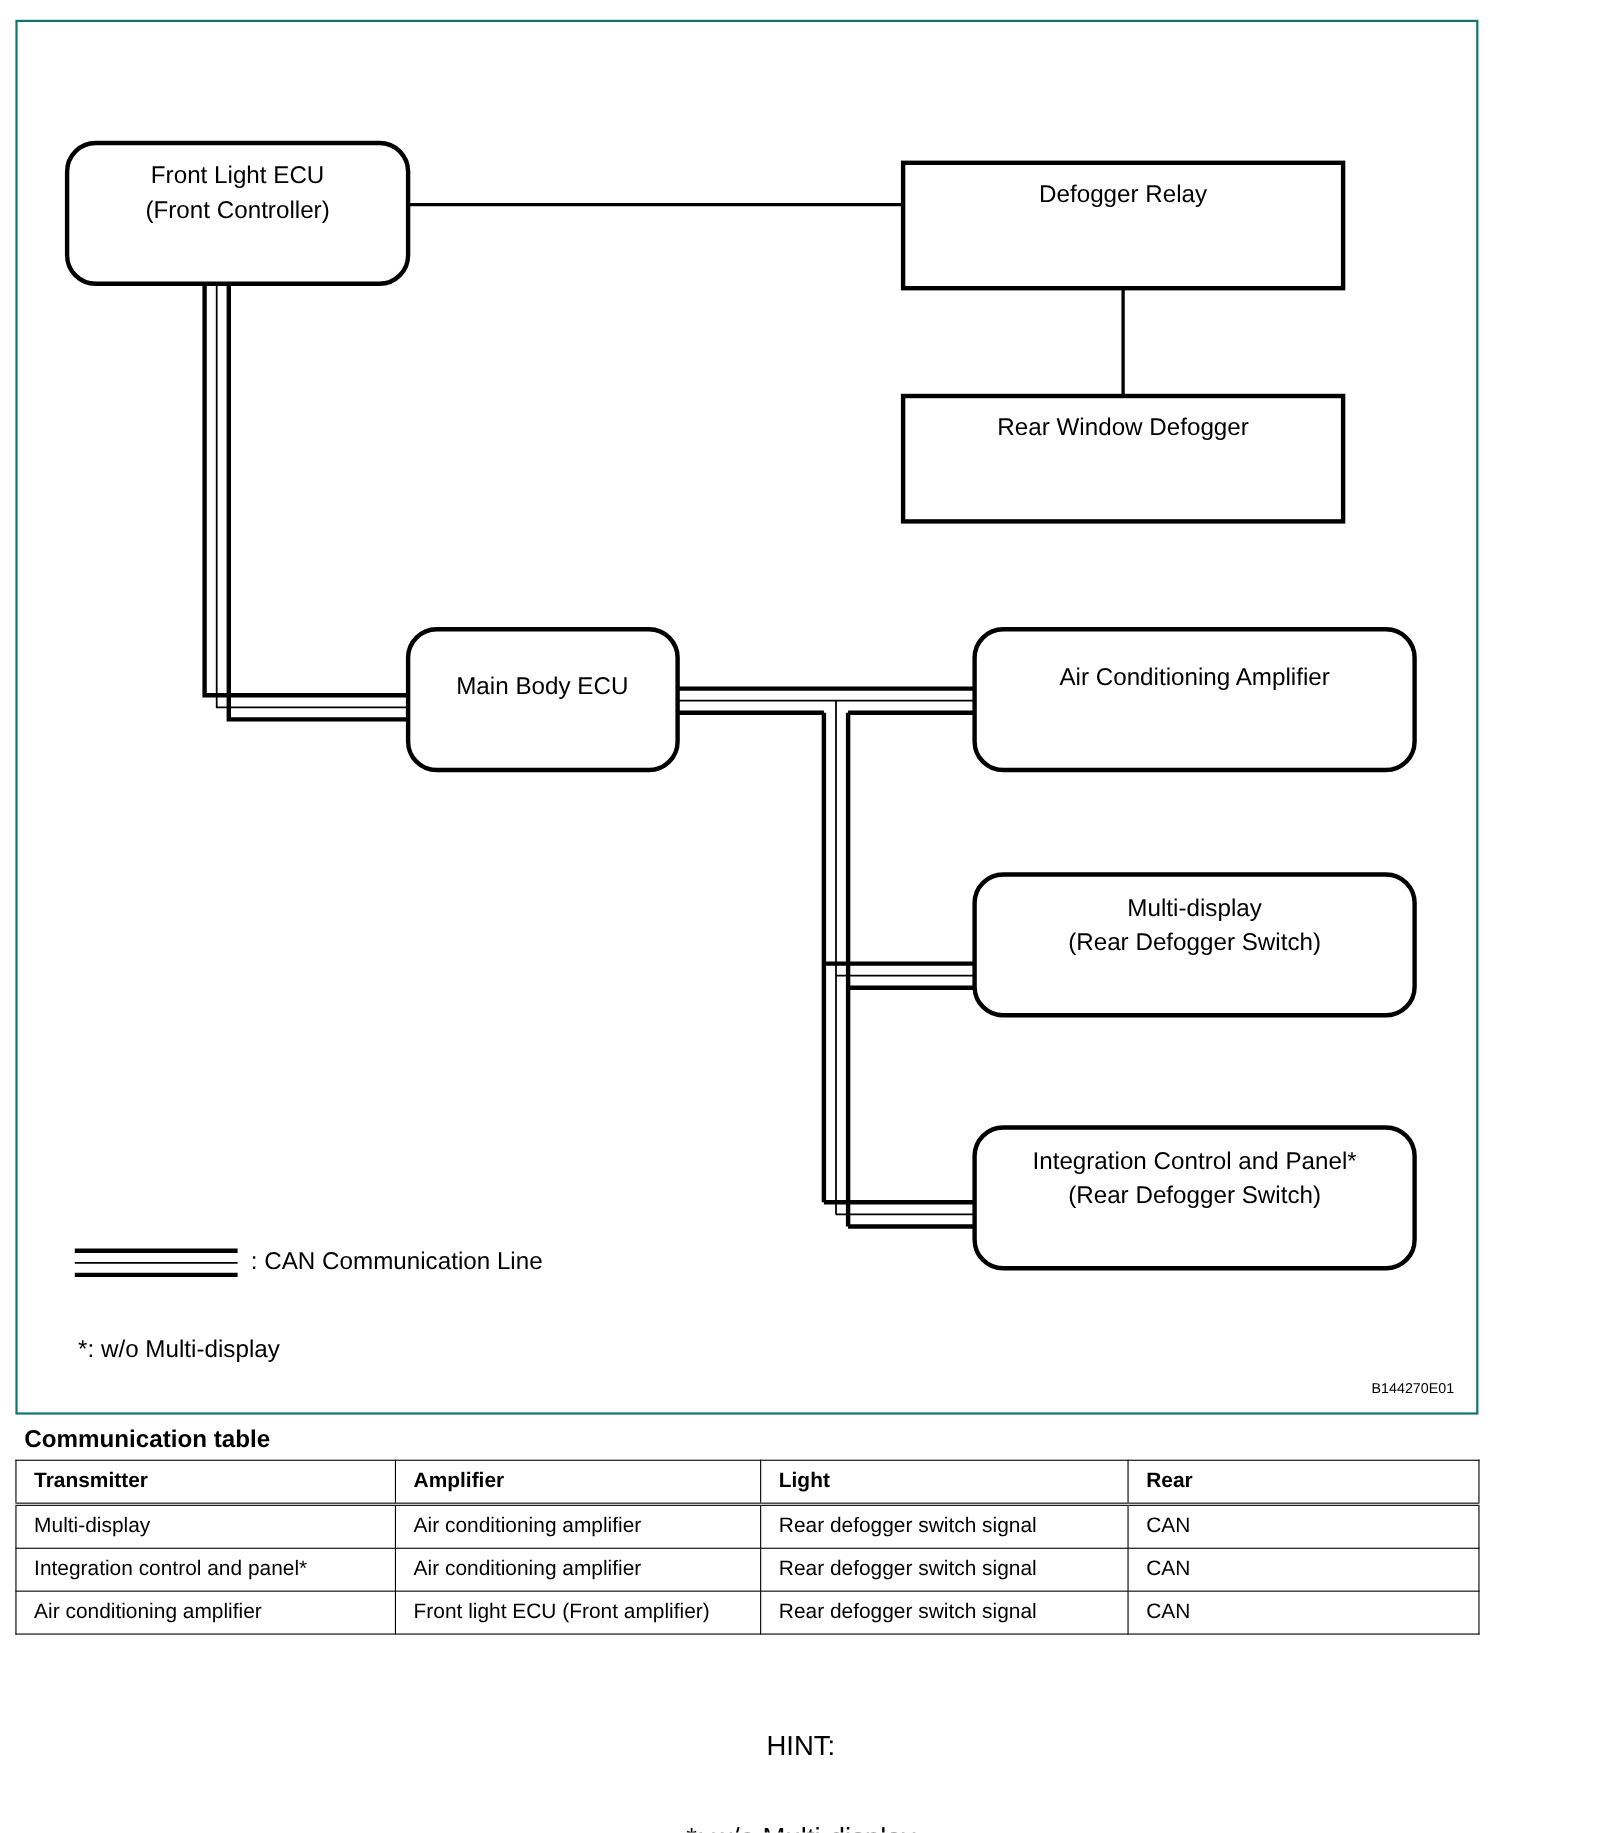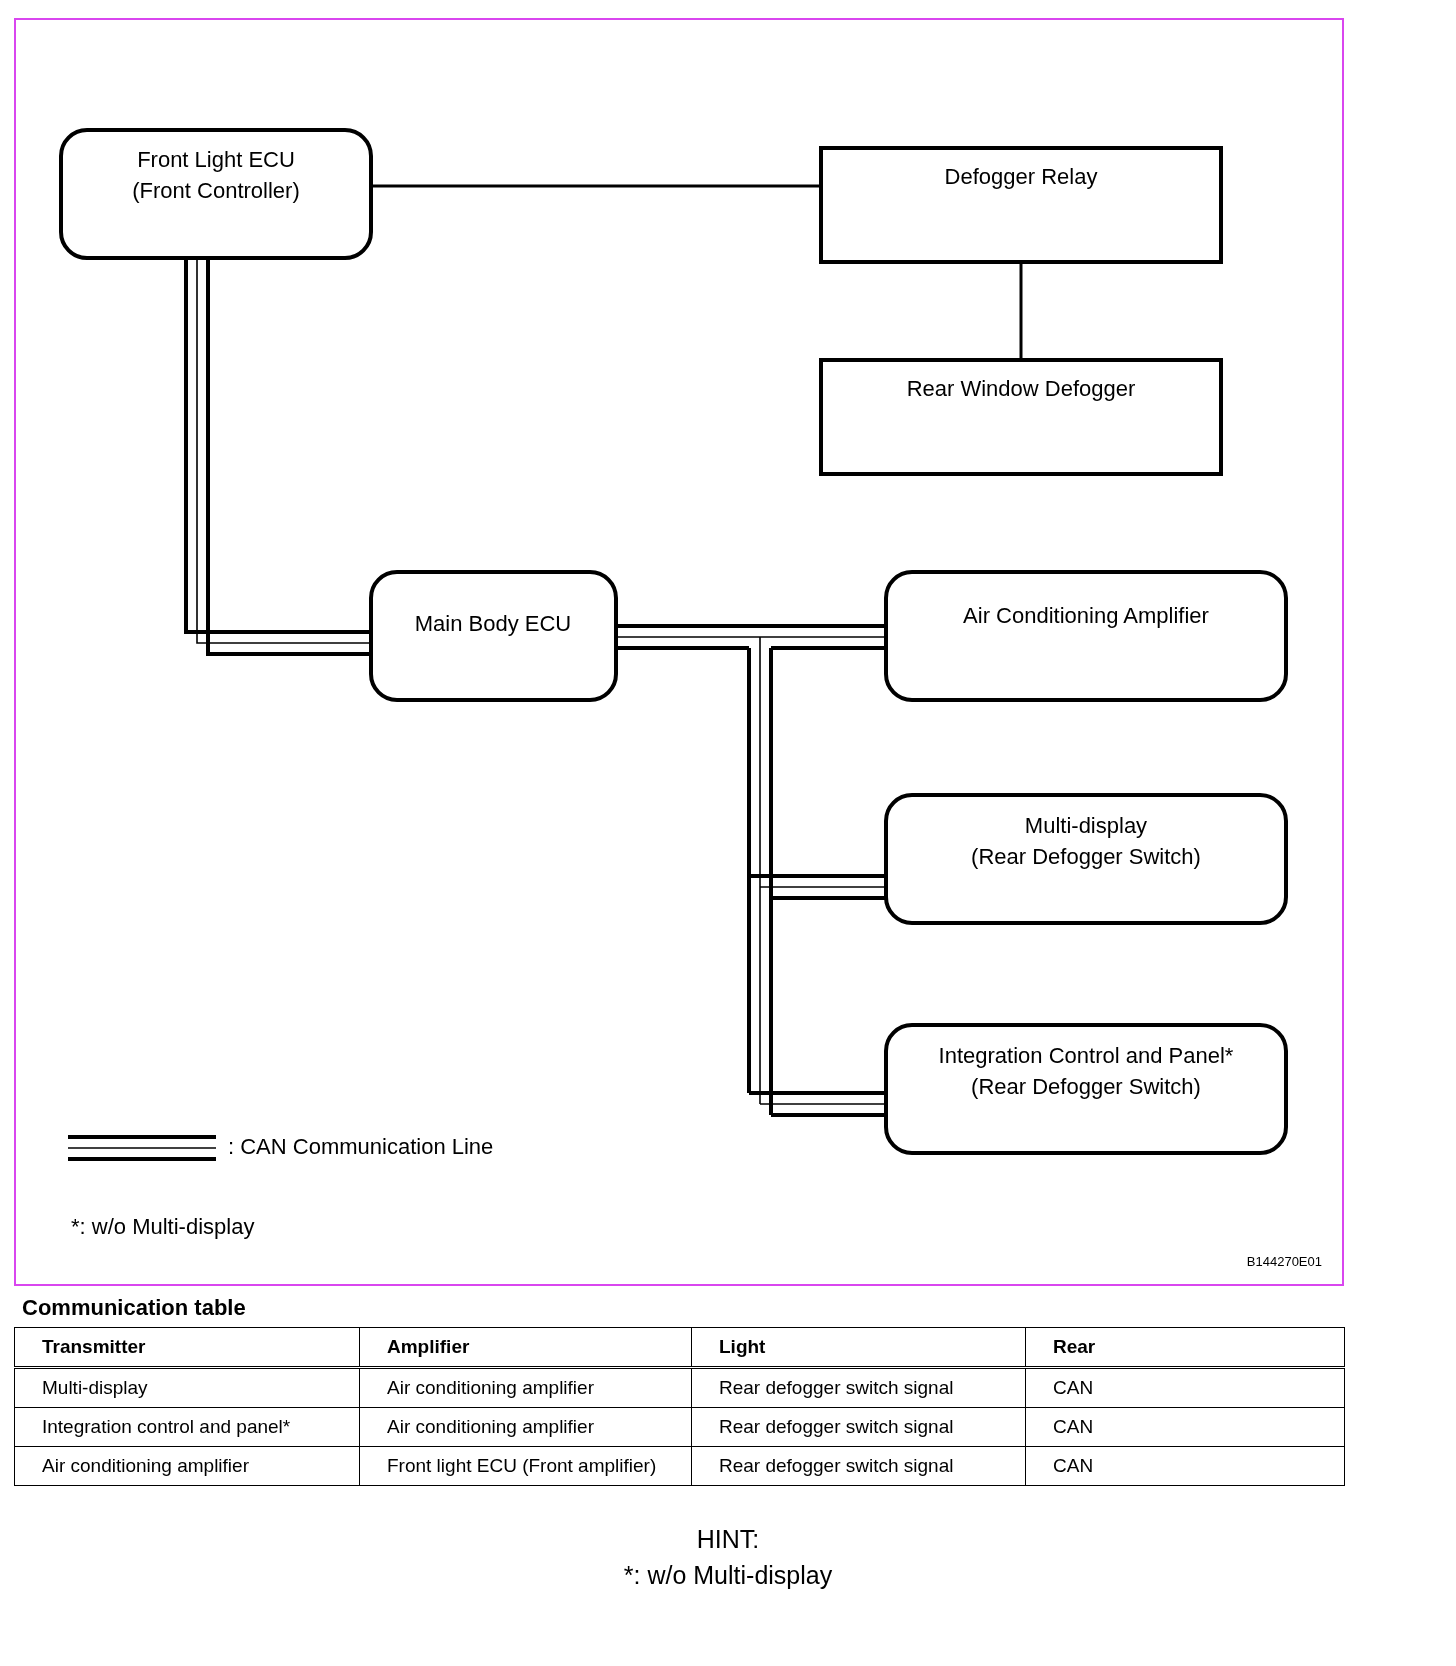--- a/index.html
+++ b/index.html
@@ -17,21 +17,21 @@
     overflow: hidden;
   }
 
   
   #diagram-panel {
     position: absolute;
     left: 14px;
     top: 18px;
     width: 1330px;
     height: 1268px;
-    border: 2px solid #d946ef;
+    border: 2px solid #0f766e;
     box-sizing: border-box;
     background: #fff;
   }
   #diagram-svg {
     display: block;
     width: 100%;
     height: 100%;
   }
   .box-label {
     font-family: "Liberation Sans", sans-serif;
@@ -98,21 +98,21 @@
     line-height: 1.1;
   }
   table.comm-table {
     border-collapse: collapse;
     width: 1330px;
     table-layout: fixed;
   }
   table.comm-table th,
   table.comm-table td {
     border: 1px solid #000;
-    padding: 7px 27px;
+    padding: 7px 16px;
     font-size: 19px;
     text-align: left;
     vertical-align: middle;
     height: 24px;
   }
   table.comm-table thead th {
     font-weight: bold;
     border-bottom: 3px double #000;
   }
   table.comm-table tbody td {
@@ -126,21 +126,21 @@
   
   #hint-block {
     position: absolute;
     left: 0;
     top: 1522px;
     width: 1456px;
     text-align: center;
     font-size: 25px;
     line-height: 1.42;
   }
-  #hint-block div { white-space: pre; }
+  #hint-block div { white-space: pre; margin-top: 48px; }
 </style>
 </head>
 <body>
 
 <div id="diagram-panel">
   <svg id="diagram-svg" viewBox="0 0 1326 1264" preserveAspectRatio="none">
 
     <line class="plain-line" x1="355" y1="166" x2="805" y2="166"></line>
 
     <line class="plain-line" x1="1005" y1="242" x2="1005" y2="340"></line>

